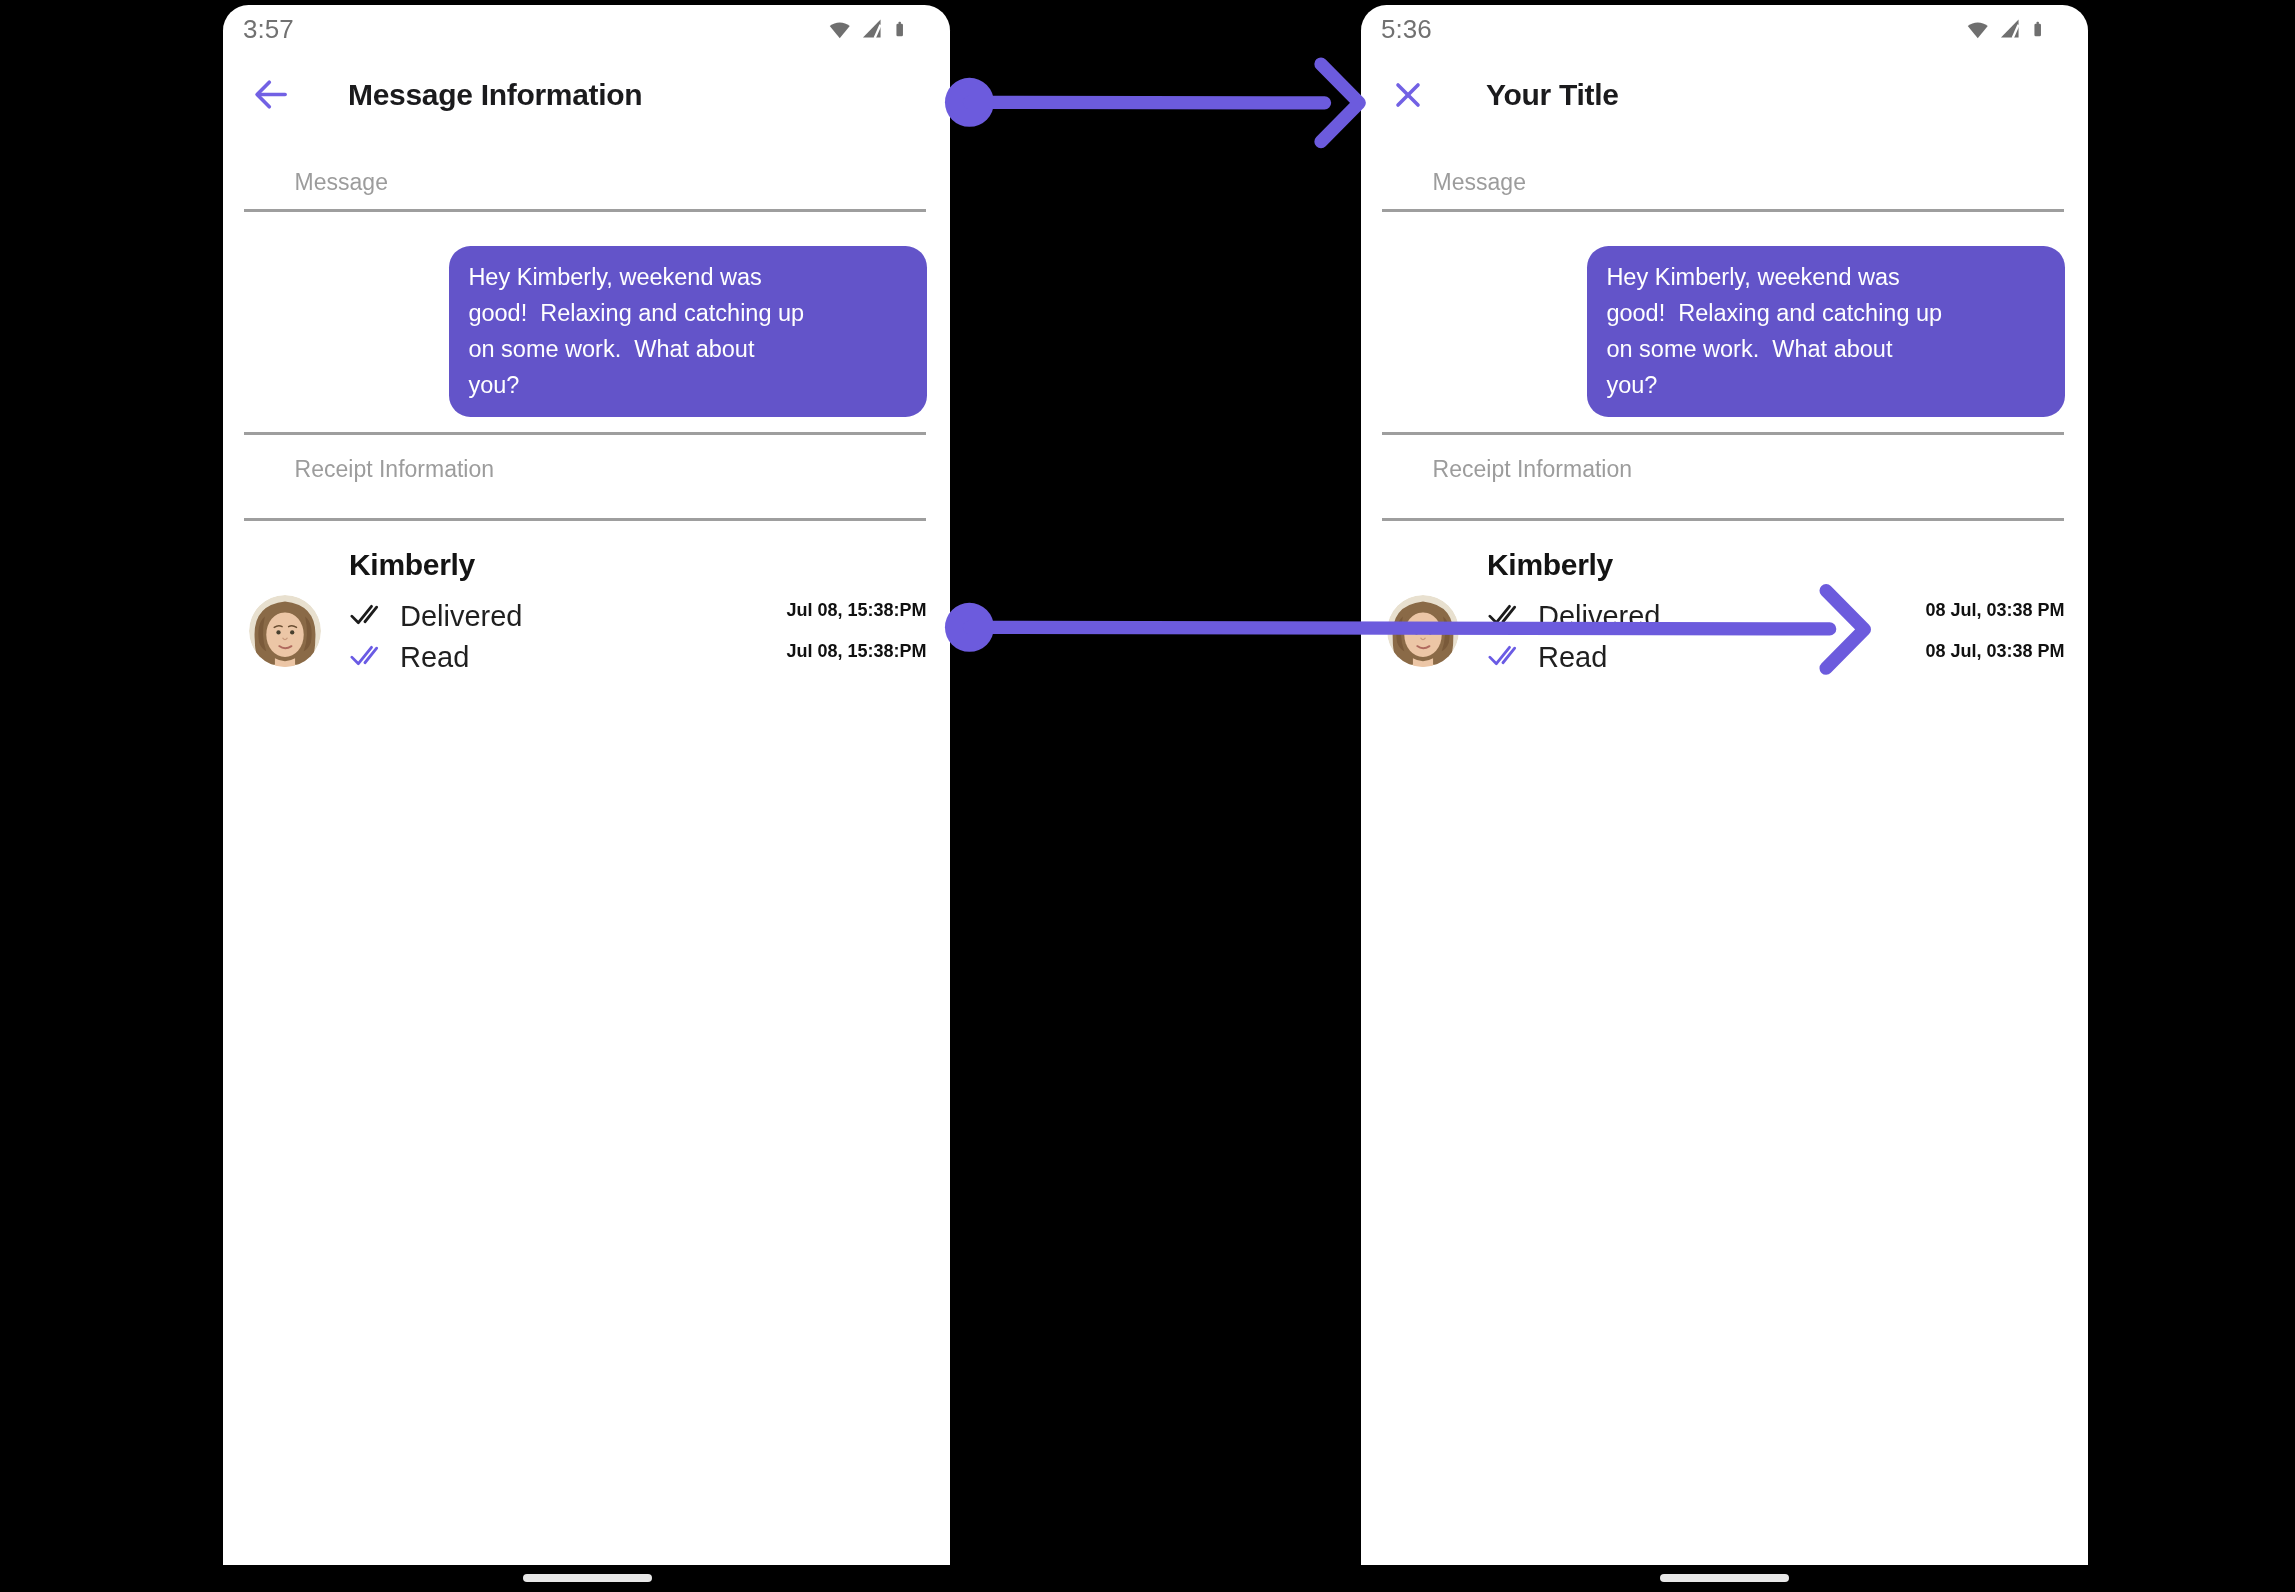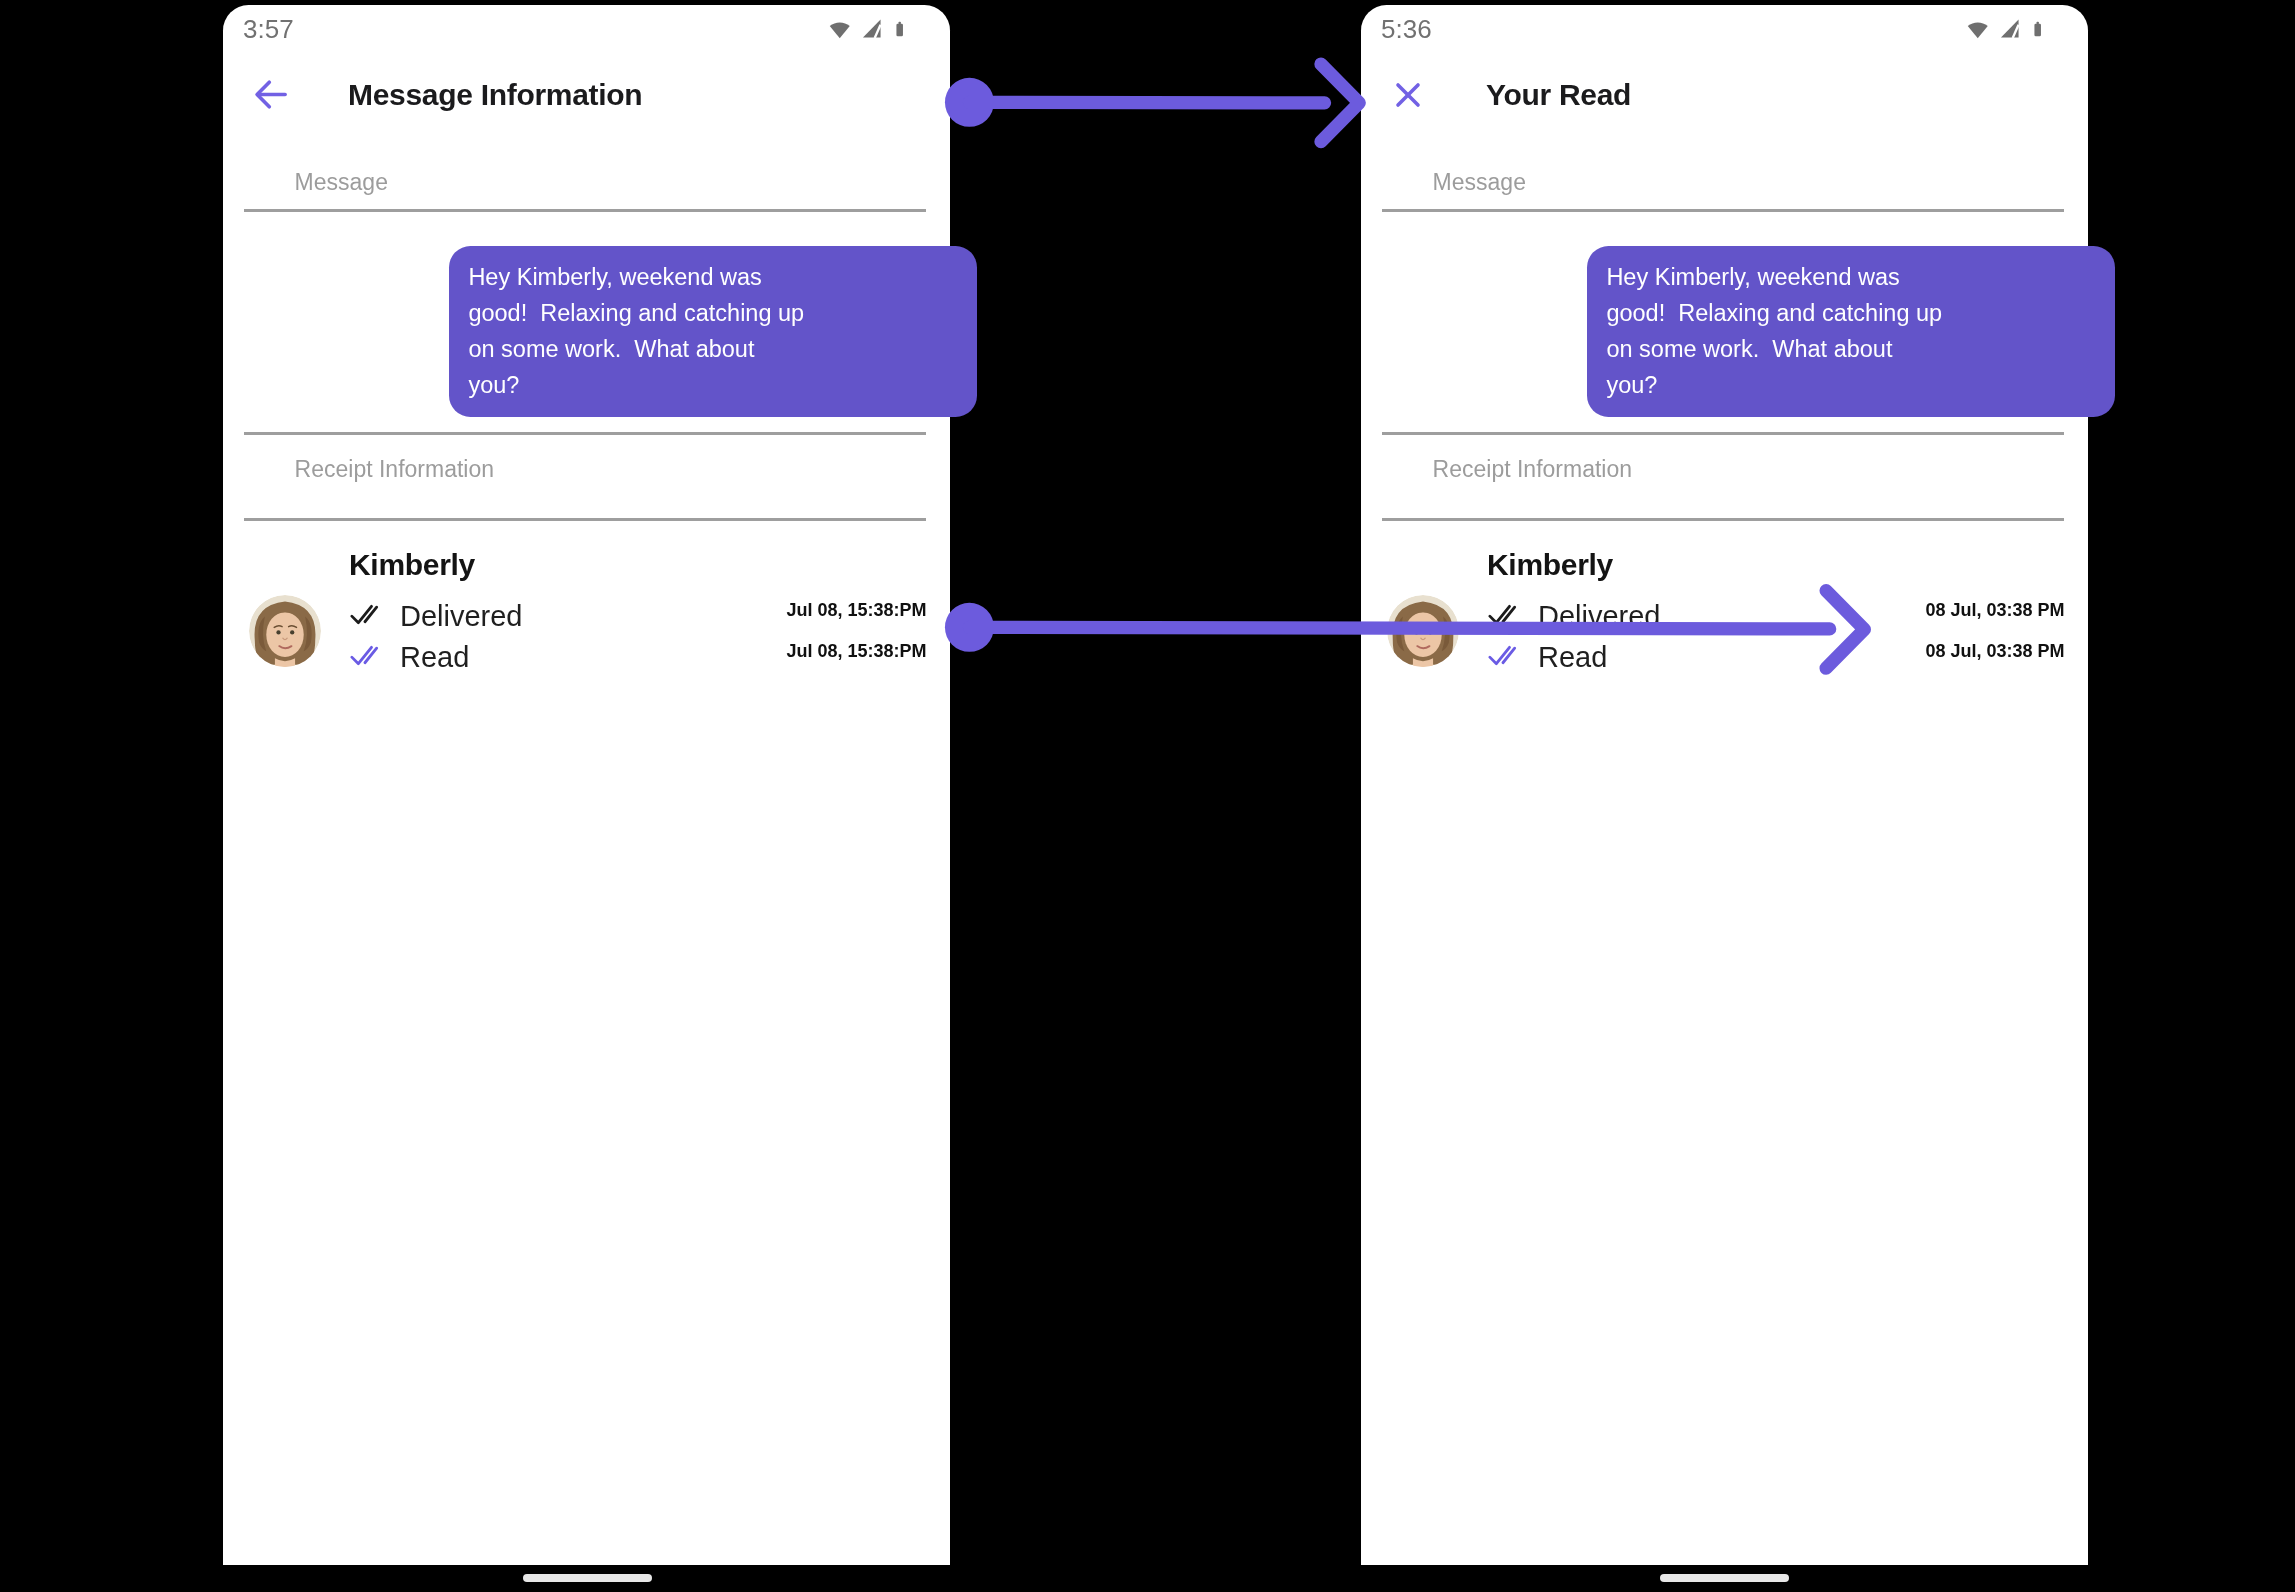--- a/index.html
+++ b/index.html
@@ -18,21 +18,21 @@
   .status-time{position:absolute;left:20px;top:9.2px;font-size:26px;color:var(--statusgray);}
   .status-icons{position:absolute;right:42px;top:11.2px;display:flex;gap:7.1px;align-items:flex-start;color:#6f6f6f;}
   .hdr-nav{position:absolute;left:24.5px;top:67px;width:45px;height:45px;display:flex;align-items:center;justify-content:center;color:var(--accent);cursor:pointer;}
   .title{position:absolute;left:125px;top:69px;font-size:30px;line-height:42px;font-weight:700;color:#1b1b1d;letter-spacing:-0.3px;}
   .slabel{position:absolute;left:27.6px;font-size:23px;color:var(--label);}
   .slabel.msg{top:164px;margin-left:44px;}
   .slabel.rcpt{top:451px;margin-left:44px;}
   .hr{position:absolute;left:21.4px;width:682px;height:2.6px;background:var(--divider);}
   .hr1{top:204px;} .hr2{top:427px;} .hr3{top:513px;}
   .bubble{
-    position:absolute;left:226px;top:241px;width:528px;box-sizing:border-box;
+    position:absolute;left:226px;top:241px;width:478px;box-sizing:border-box;
     padding:13.3px 19.4px;border-radius:21.4px;background:var(--bubble);
     color:#fff;font-size:23.5px;line-height:36px;
   }
   .bubble span{display:block;white-space:pre;}
   .contact-name{position:absolute;left:126px;top:543px;font-size:30px;font-weight:700;color:#141414;letter-spacing:-0.3px;}
   .avatar{position:absolute;left:25.5px;top:590px;width:72px;height:72px;border-radius:50%;overflow:hidden;}
   .rrow{position:absolute;left:0;right:0;height:31px;}
   .rrow1{top:594px;} .rrow2{top:635px;}
   .rcheck{position:absolute;left:126px;top:3.1px;width:30px;height:24.5px;}
   .rcheck.delivered{color:var(--inkcheck);}
@@ -153,21 +153,21 @@
         </svg>
     </span>
   </div>
 
   <div class="hdr-nav">
     <svg width="32" height="32" viewBox="0 0 32 32" fill="none" stroke="currentColor" stroke-width="3.6" stroke-linecap="round">
         <path d="M6 6 L26 26"></path>
         <path d="M26 6 L6 26"></path>
       </svg>
   </div>
-  <div class="title">Your Read</div>
+  <div class="title">Your Title</div>
 
   <div class="slabel msg">Message</div>
   <div class="hr hr1"></div>
 
   <div class="bubble">
     <span>Hey Kimberly, weekend was</span>
     <span>good!  Relaxing and catching up</span>
     <span>on some work.  What about</span>
     <span>you?</span>
   </div>

